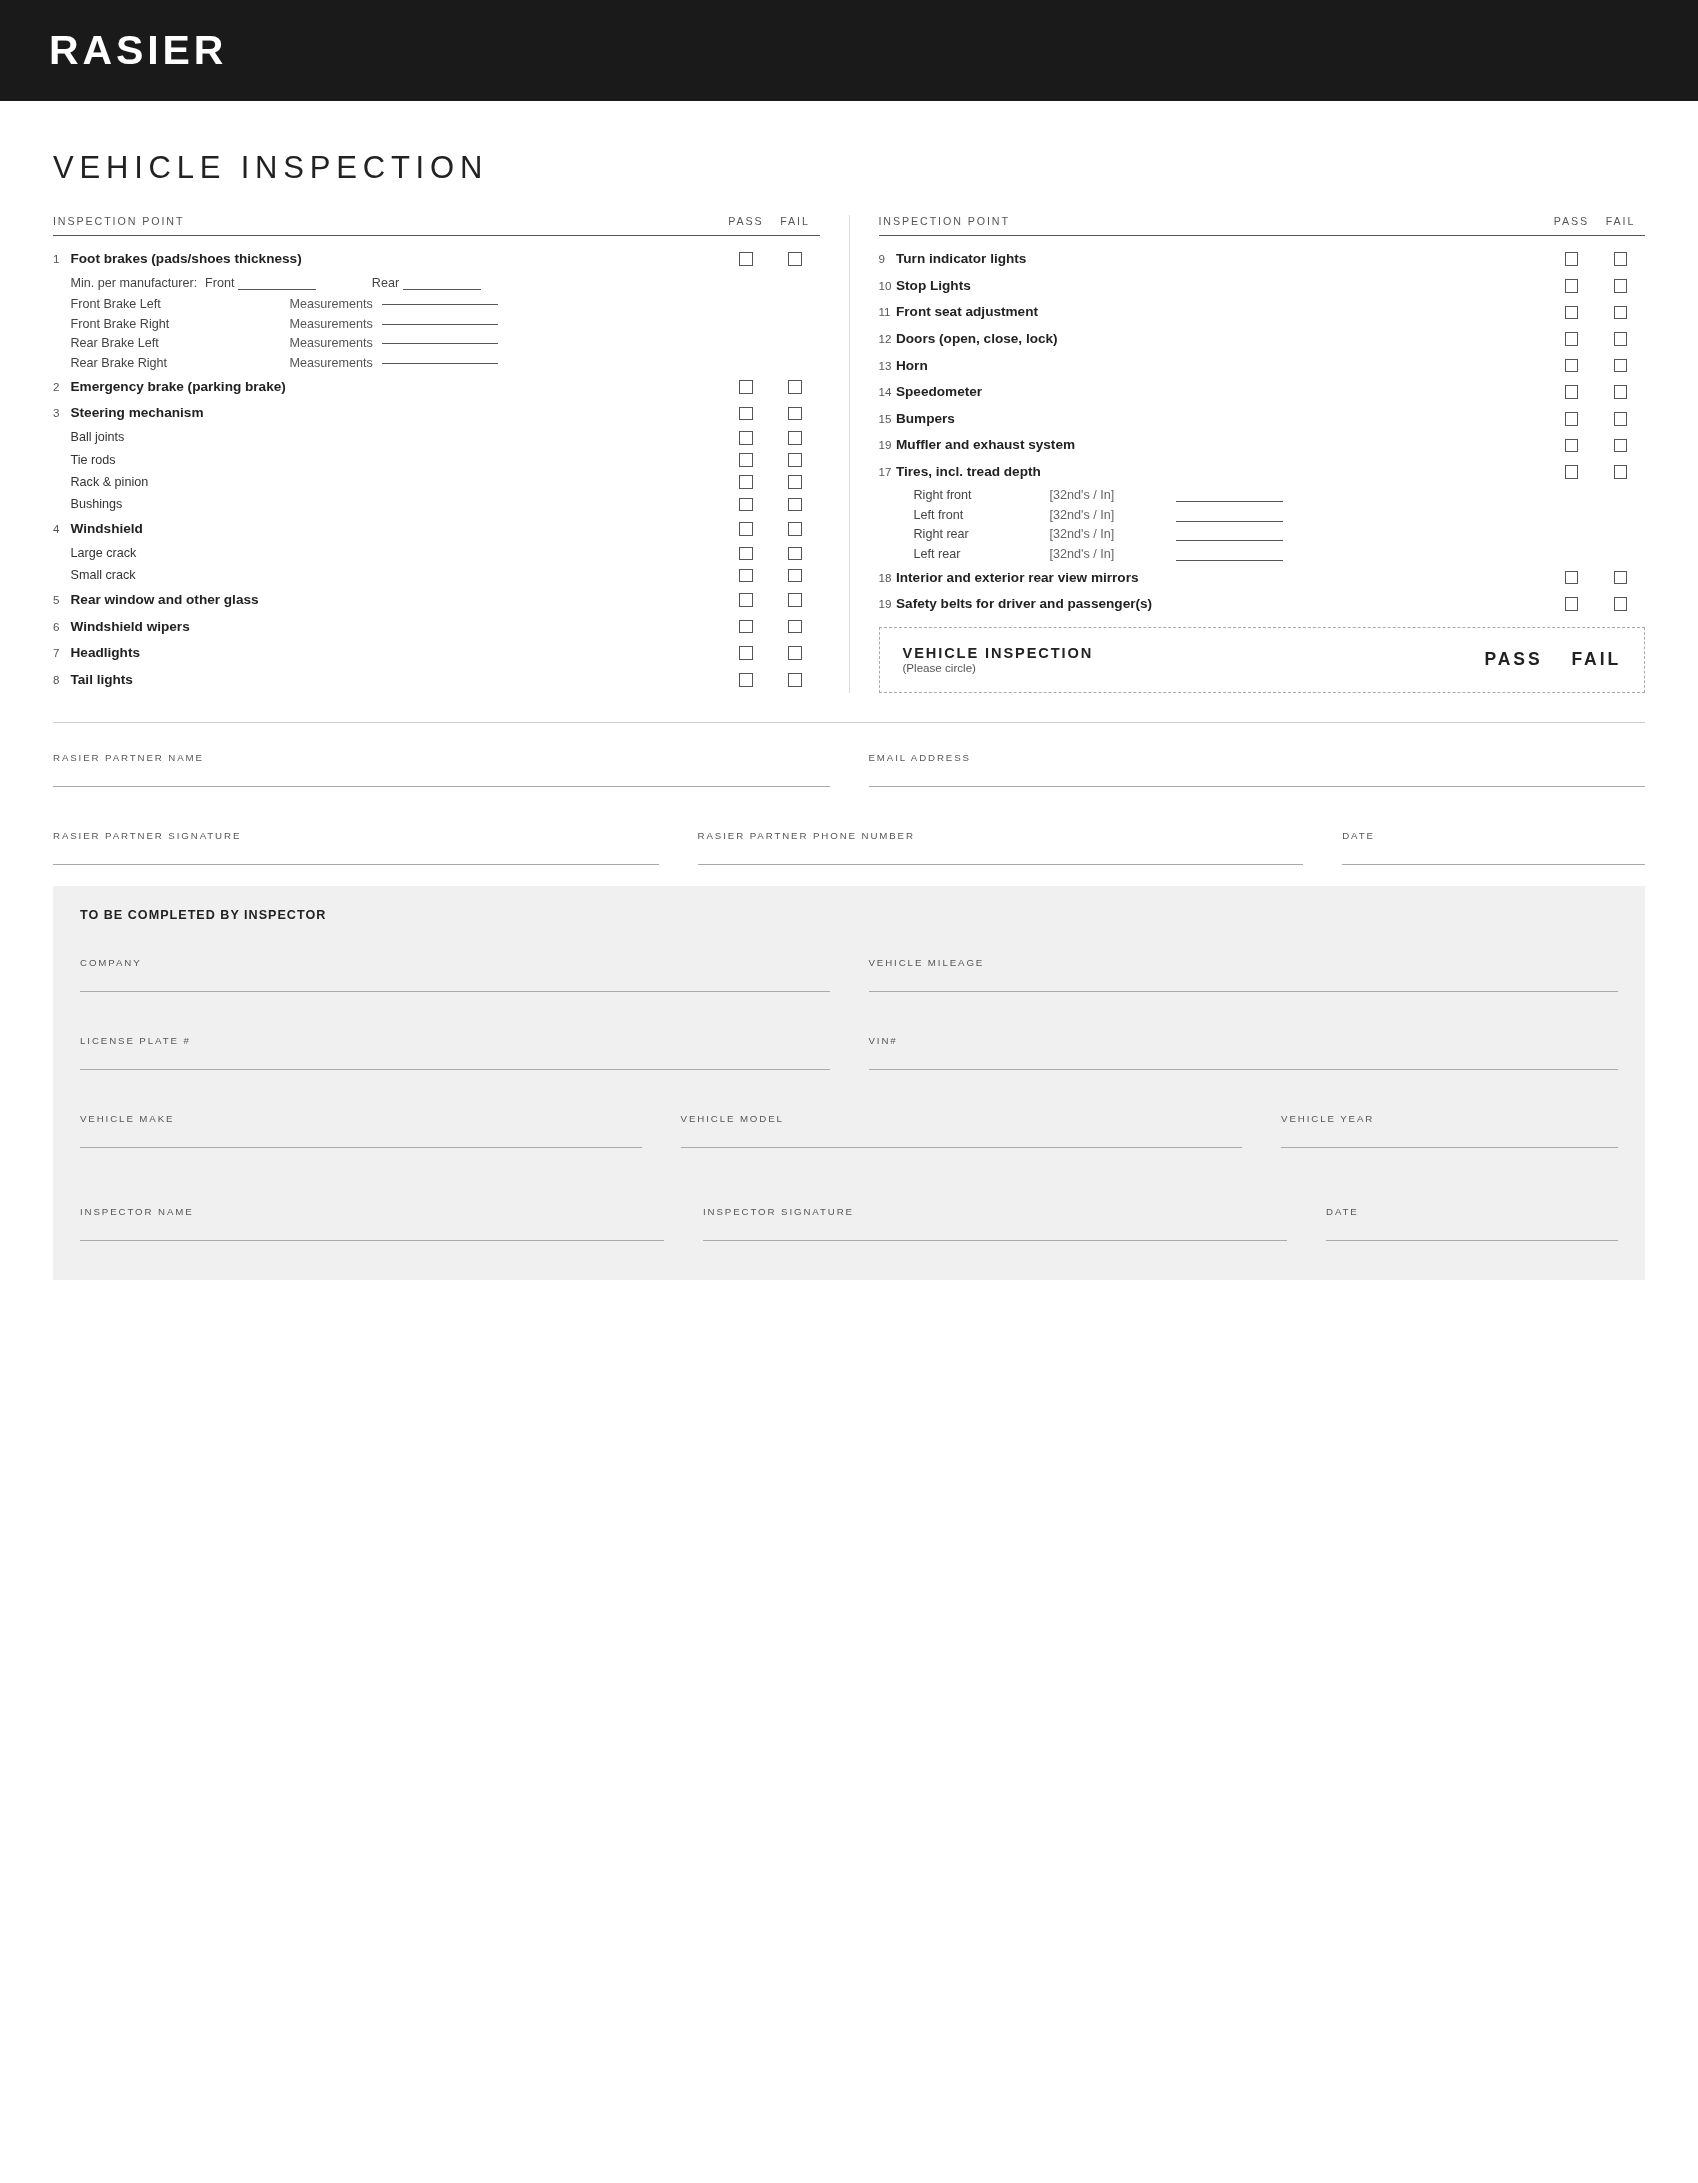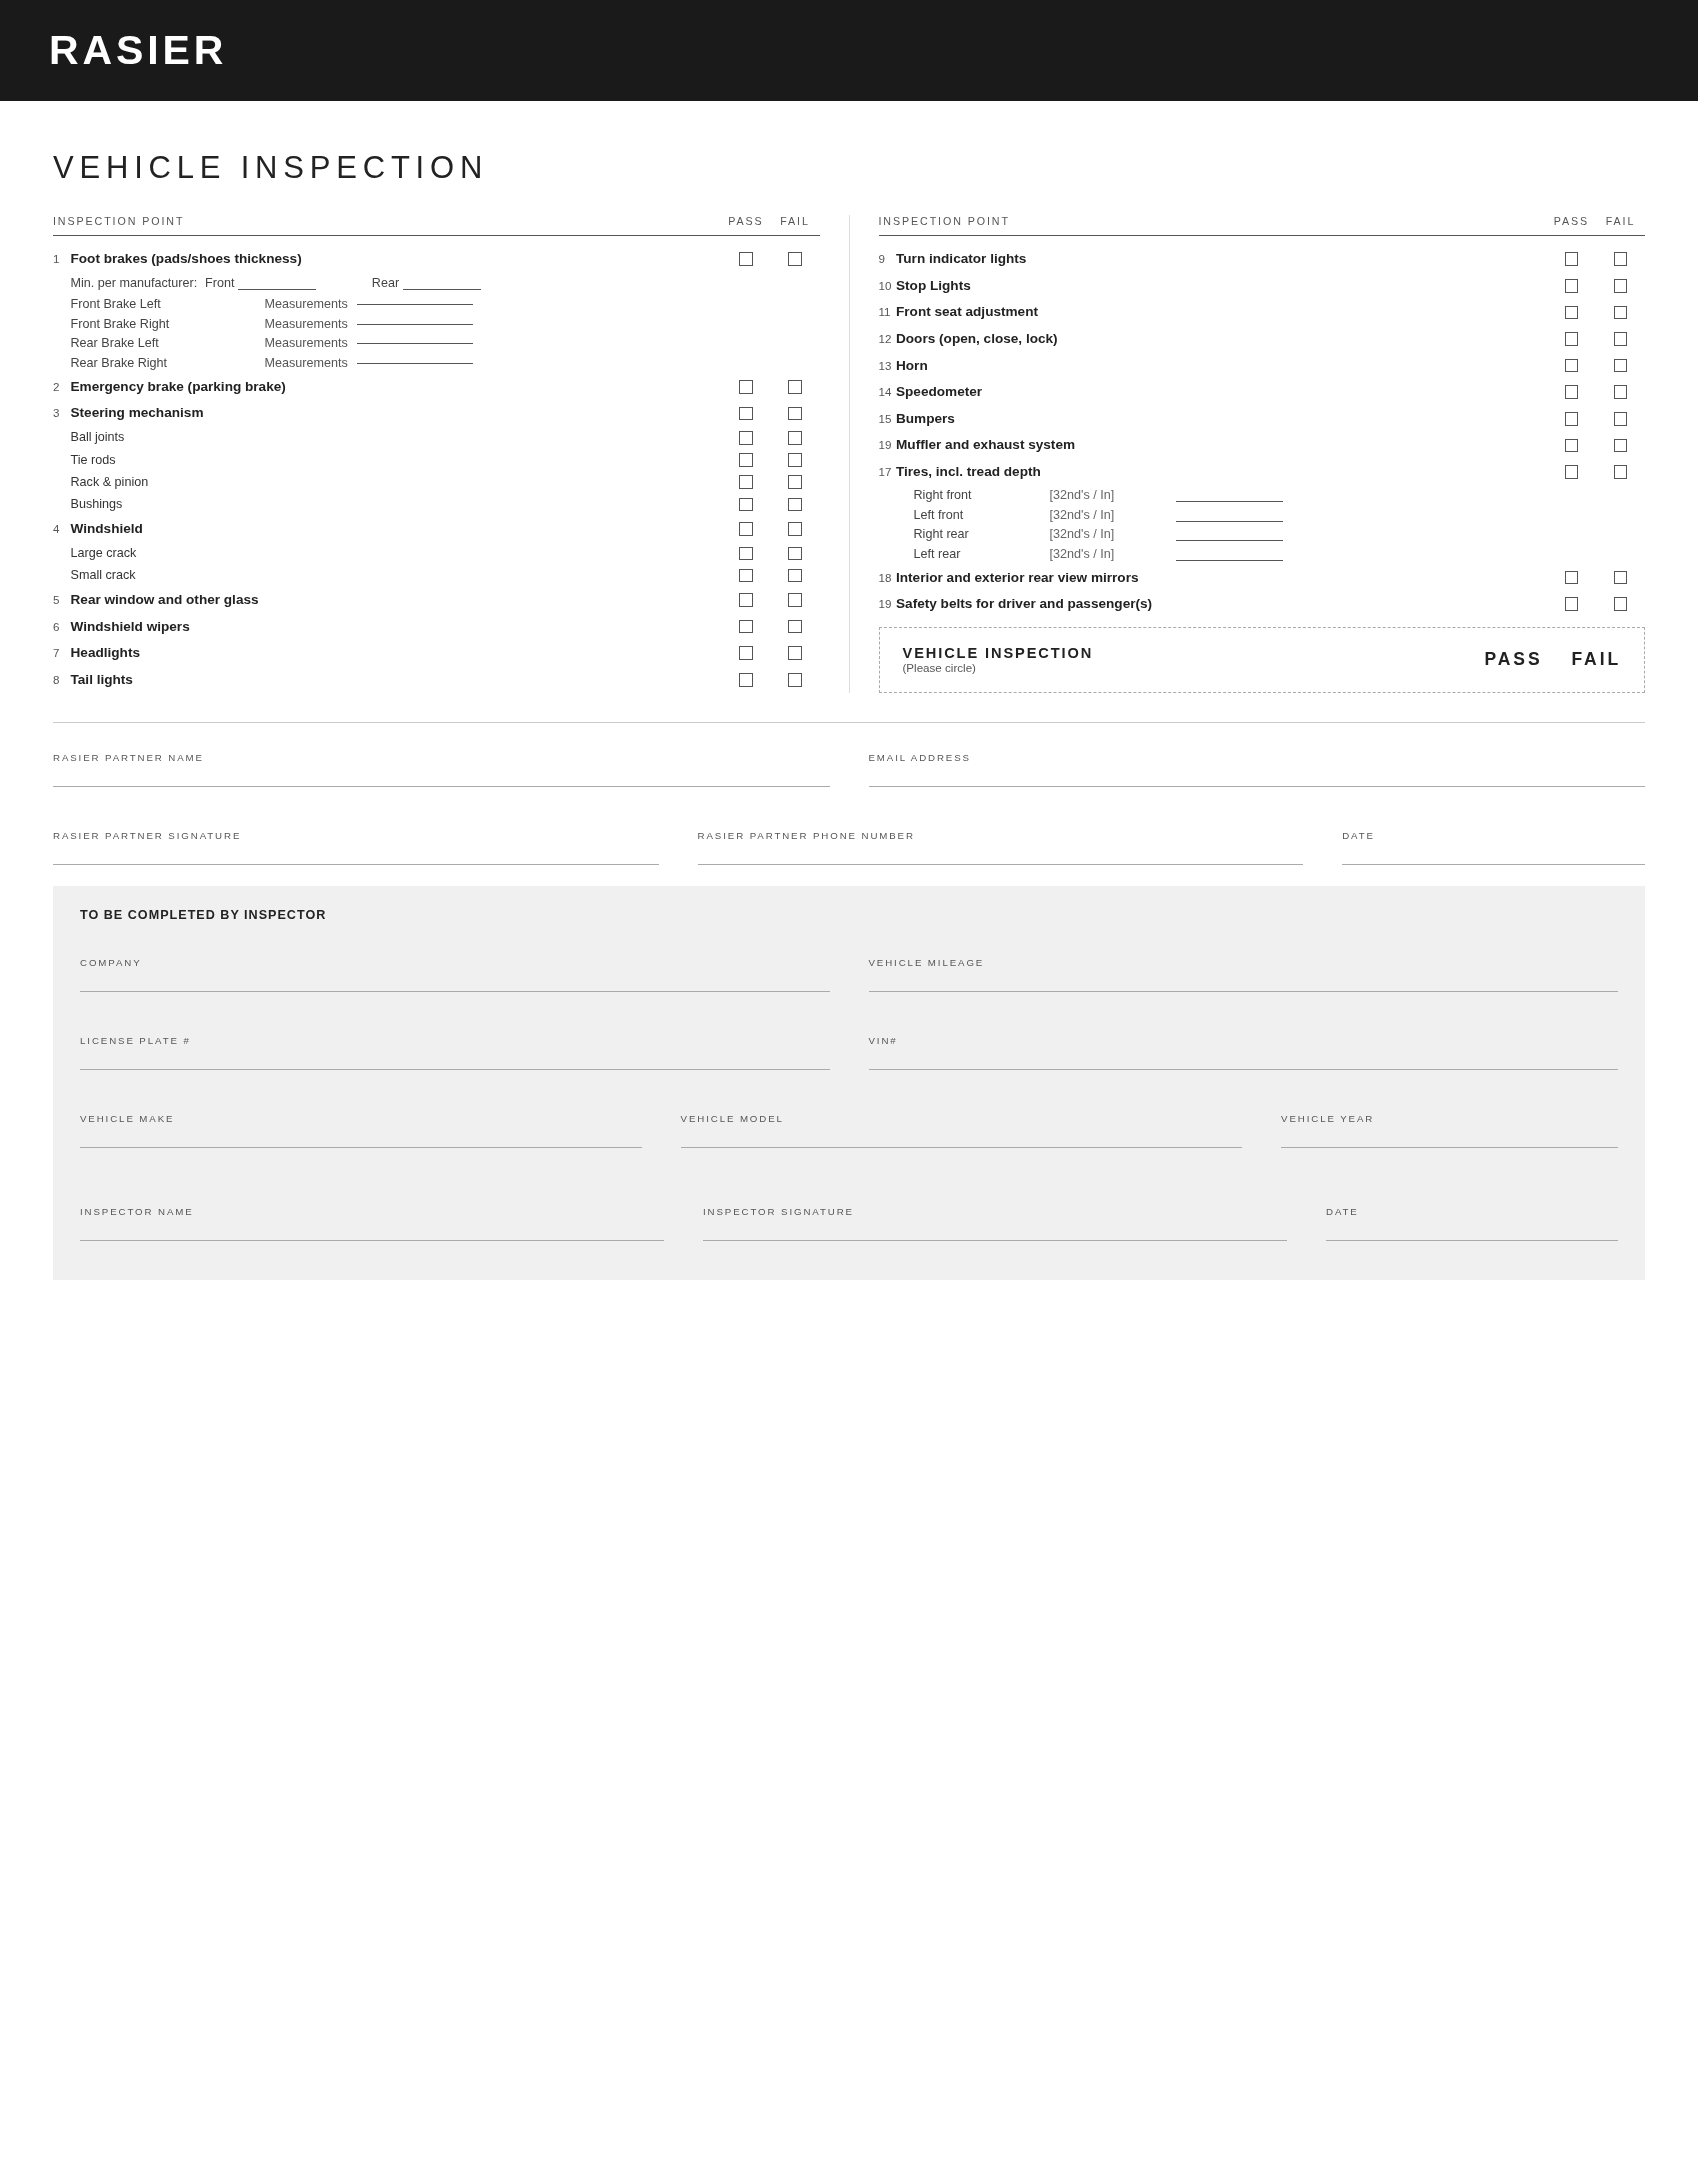--- a/index.html
+++ b/index.html
@@ -123,20 +123,21 @@
     .sub-row-pass, .sub-row-fail {
       width: 49px;
       text-align: center;
     }
 
     
     .meas-row {
       display: flex;
       align-items: flex-end;
       padding: 2.9px 0 2.9px 17.5px;
+      gap: 25px;
     }
     .meas-label {
       width: 194px;
       font-size: 12.6px;
       color: #444;
     }
     .meas-value {
       font-size: 12.6px;
       color: #555;
     }

